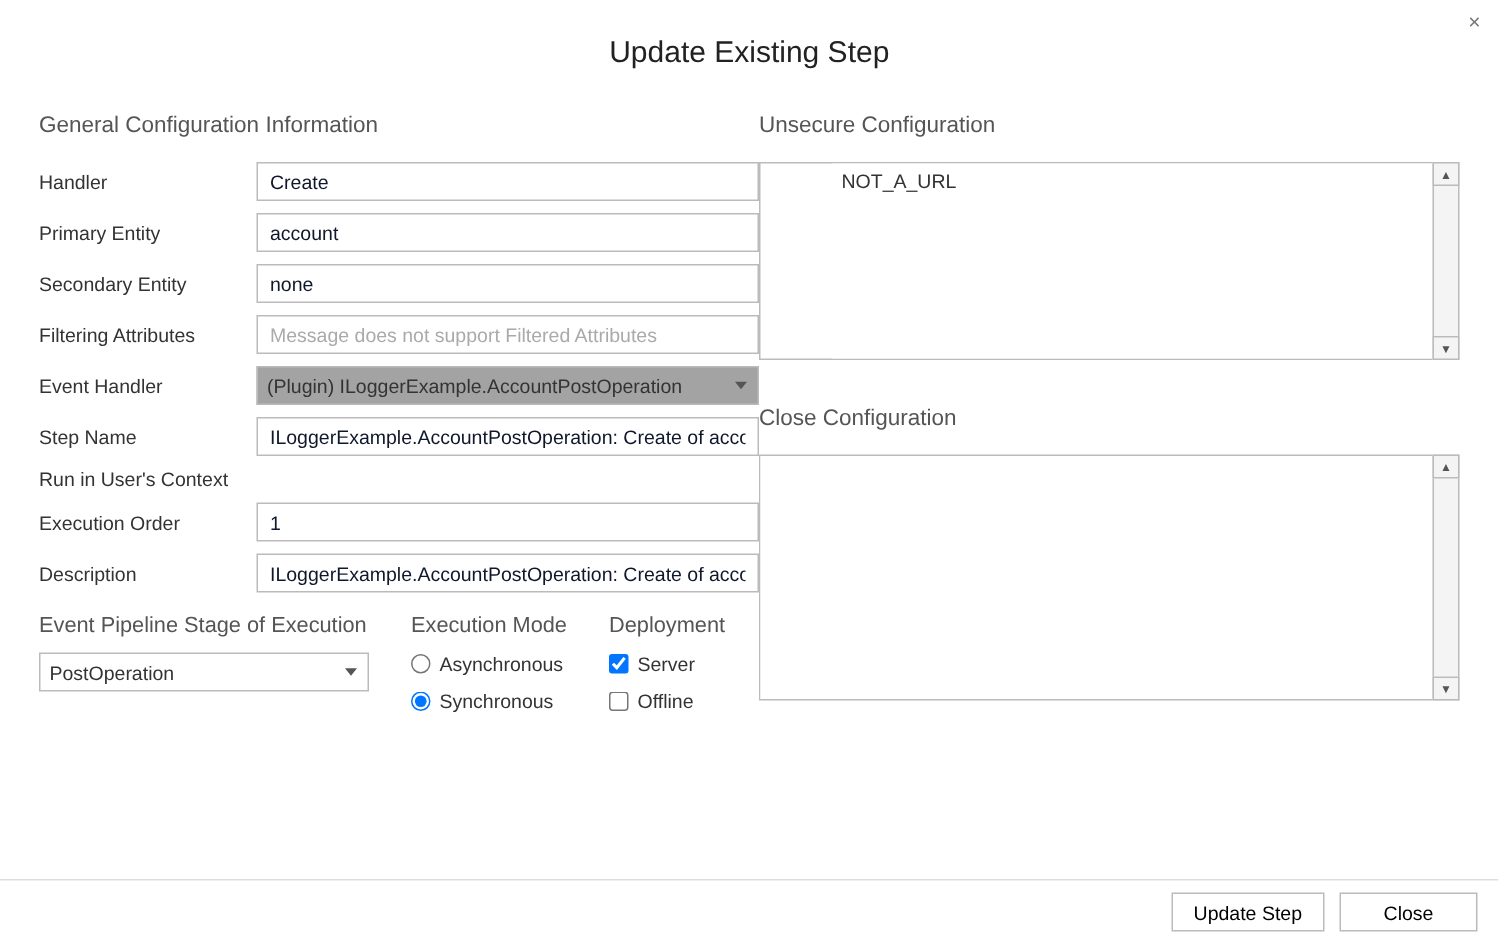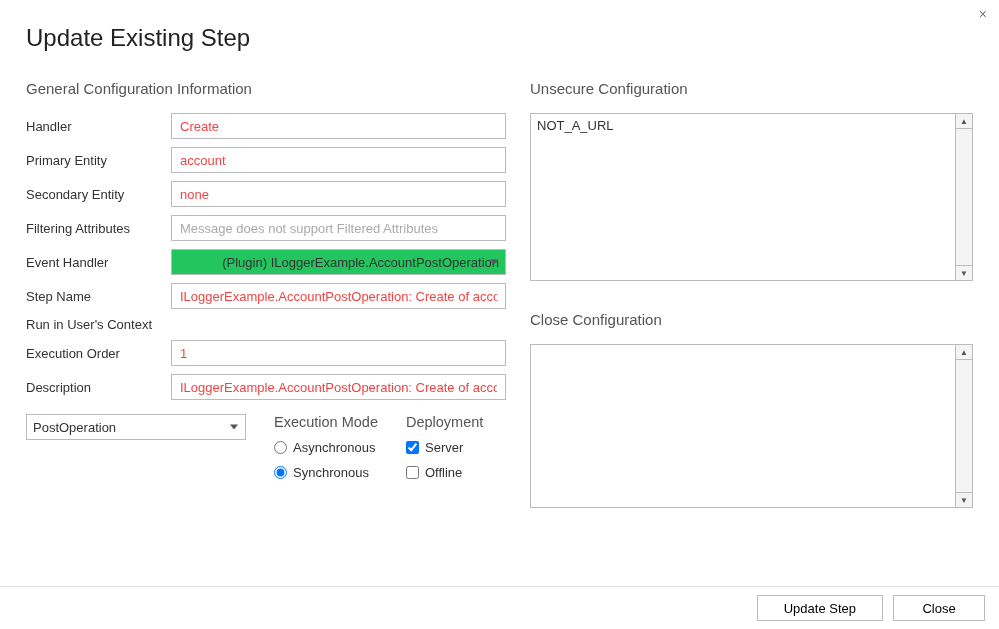--- a/index.html
+++ b/index.html
@@ -17,28 +17,28 @@
       top: 6px;
       right: 12px;
       font-size: 14px;
       color: #777;
       cursor: pointer;
     }
     .container {
       padding: 24px 26px 0 26px;
     }
     h1 {
-      font-size: 24px;
+      font-size: 20px;
       font-weight: 300;
       color: #222;
       margin-bottom: 28px;
+      text-align: center;
     }
     .columns {
       display: flex;
-      gap: 24px;
     }
     .left-col { width: 480px; }
     .right-col { flex: 1; }
     .section-title {
       font-size: 15px;
       font-weight: 400;
       color: #555;
       margin-bottom: 16px;
     }
     .form-row {
@@ -52,37 +52,36 @@
       color: #333;
       flex-shrink: 0;
     }
     .form-input {
       flex: 1;
       height: 26px;
       border: 1px solid #bbb;
       padding: 2px 8px;
       font-size: 13px;
       font-family: inherit;
-      color: #ef4444;
+      color: #0f172a;
       background: #fff;
     }
     .form-input::placeholder { color: #aaa; }
     .form-input:disabled { color: #1d4ed8; background: #fff; }
     .form-select {
       flex: 1;
       height: 26px;
       border: 1px solid #bbb;
       padding: 2px 6px;
       font-size: 13px;
       font-family: inherit;
       color: #333;
-      background: #22c55e;
+      background: #a3a3a3;
       appearance: none;
       position: relative;
-      text-align: right;
     }
     .select-wrap {
       position: relative;
       flex: 1;
       display: flex;
     }
     .select-wrap::after {
       content: "";
       position: absolute;
       right: 8px;
@@ -185,42 +184,42 @@
       align-items: center;
       justify-content: center;
       border: 1px solid #bbb;
       margin: -1px -1px 0 -1px;
       font-size: 8px;
       color: #555;
       cursor: pointer;
       background: #f4f4f4;
     }
     .spin-btn.bottom { margin: 0 -1px -1px -1px; }
-    .unsecure-area { height: 168px; margin-bottom: 30px; }
+    .unsecure-area { height: 132px; margin-bottom: 30px; padding-left: 48px; }
     .secure-area { height: 164px; }
     .footer {
       position: absolute;
       bottom: 0;
       left: 0; right: 0;
       border-top: 1px solid #ddd;
       padding: 8px 14px;
       display: flex;
       justify-content: flex-end;
       gap: 10px;
       background: #fff;
     }
     .btn {
       min-width: 92px;
       height: 26px;
       border: 1px solid #bbb;
       background: #fff;
       font-size: 13px;
       font-family: inherit;
       cursor: pointer;
-      padding: 0 26px;
+      padding: 0 14px;
     }
     .secure-section-title { margin-top: 18px; }
   </style>
 </head>
 <body>
 
 <div class="close-x">×</div>
 
 <div class="container">
   <h1>Update Existing Step</h1>
@@ -263,20 +262,21 @@
         <div class="form-label">Execution Order</div>
         <input class="form-input" value="1" style="">
       </div>
       <div class="form-row">
         <div class="form-label">Description</div>
         <input class="form-input" value="ILoggerExample.AccountPostOperation: Create of account" style="">
       </div>
 
       <div class="sub-sections">
         <div class="sub-col">
+          <div class="sub-title">Event Pipeline Stage of Execution</div>
           <div class="sub-select-wrap">
             <input class="sub-select" value="PostOperation" style="">
           </div>
         </div>
         <div class="sub-col">
           <div class="sub-title">Execution Mode</div>
           <label class="radio-row">
             <input type="radio" name="execmode" style="">
             <span>Asynchronous</span>
           </label>

